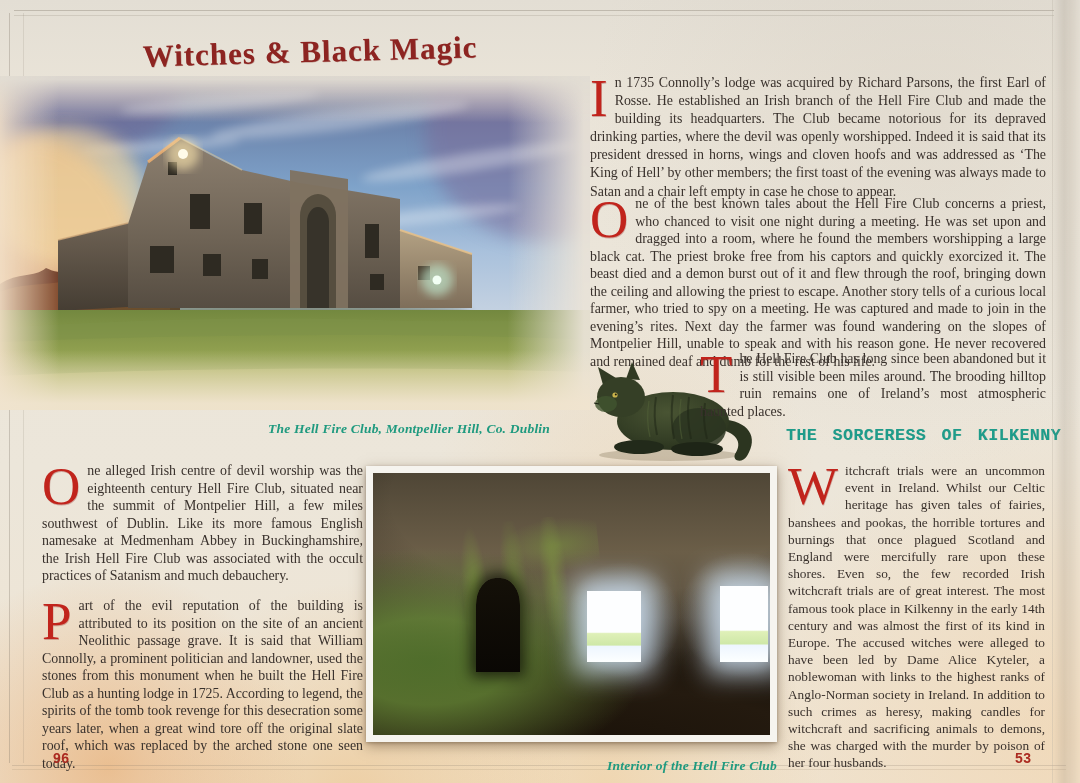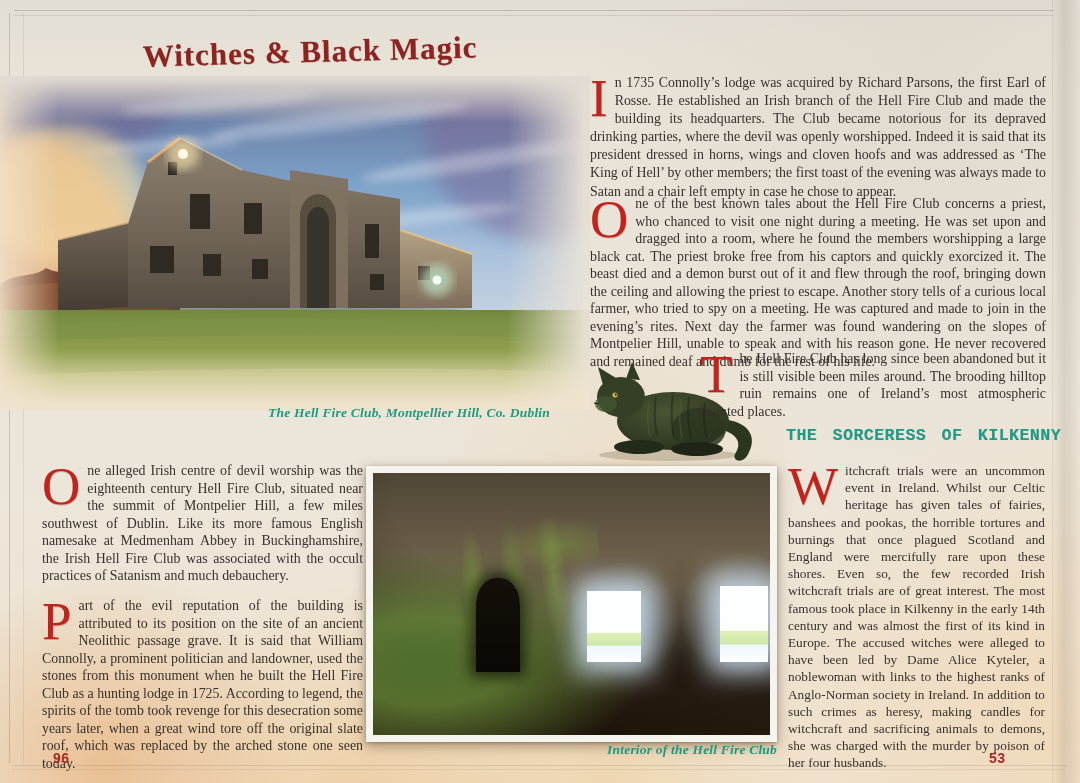--- a/index.html
+++ b/index.html
@@ -43,21 +43,21 @@
   .hero svg { display:block; width:100%; height:100%; }
   .hero-fade { position:absolute; inset:0; pointer-events:none;
     background:
       linear-gradient(to top,    rgba(230,224,213,0) 86%, rgba(226,221,211,0.95) 99%),
       linear-gradient(to bottom, rgba(238,226,206,0) 82%, rgba(240,228,207,0.95) 98%),
       linear-gradient(to left,   rgba(240,224,202,0) 90%, rgba(242,224,200,0.9) 100%),
       linear-gradient(to right,  rgba(234,227,215,0) 86%, rgba(234,227,215,0.95) 99%);
   }
 
   .caption { font-family:"Liberation Serif", serif; font-style:italic; font-weight:bold;
-    color:#1f9a7f; font-size:13.5px; letter-spacing:0.2px; }
+    color:#1f9a7f; font-size:13.5px; letter-spacing:0.2px;margin-top:16px; }
   .hero-caption { position:absolute; left:250px; top:405px; width:300px; text-align:right; }
   .interior-caption { position:absolute; left:500px; top:742px; width:277px; text-align:right;font-style:italic; }
 
   .section-heading { position:absolute; font-family:"Liberation Mono", monospace;
     font-weight:bold; font-size:16.5px; color:#1e9c8a; letter-spacing:1.5px; word-spacing:7px;
     text-shadow:0.4px 0.4px 0 rgba(20,110,95,0.35); white-space:nowrap; }
   .heading-left  { left:42px;  top:426px; }
   .heading-right { left:786px; top:426px; letter-spacing:0.5px; word-spacing:5px; }
 
   .para { position:absolute; text-align:justify; color:#39312c; }
@@ -104,21 +104,21 @@
     background:linear-gradient(#141008, #0a0704); border-radius:45% 45% 0 0 / 28% 28% 0 0;
     box-shadow:0 0 14px 5px rgba(10,8,4,0.7); }
   .tunnel-win { position:absolute; box-shadow:0 0 26px 13px rgba(214,232,250,0.75);
     background:linear-gradient(to bottom, #fdfeff 0%, #fdfeff 58%, #dff0b8 60%, #cfe8a8 76%, #eef6ff 78%, #fdffff 100%); }
   .win-a { left:54%; top:45%; width:13.5%; height:27%; }
   .win-b { left:87.5%; top:43%; width:12%; height:29%; }
 
   .page-number { position:absolute; top:750px; font-family:"Liberation Sans", sans-serif;
     font-weight:bold; font-size:14px; color:#ab2a20; letter-spacing:0.5px; }
   .page-number-left  { left:53px; }
-  .page-number-right { left:989px; }
+  .page-number-right { left:1015px; }
 </style>
 </head>
 <body>
 
 <div class="spread">
 
   <div class="edge-top"></div>
   <div class="edge-left"></div>
   <div class="edge-bottom"></div>
 

